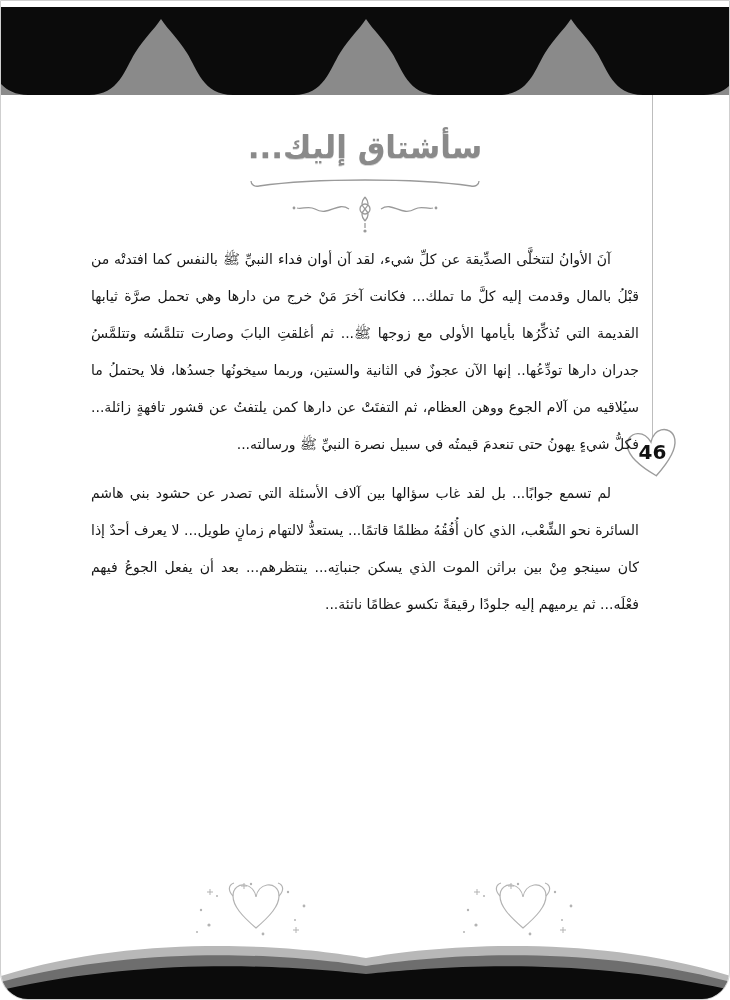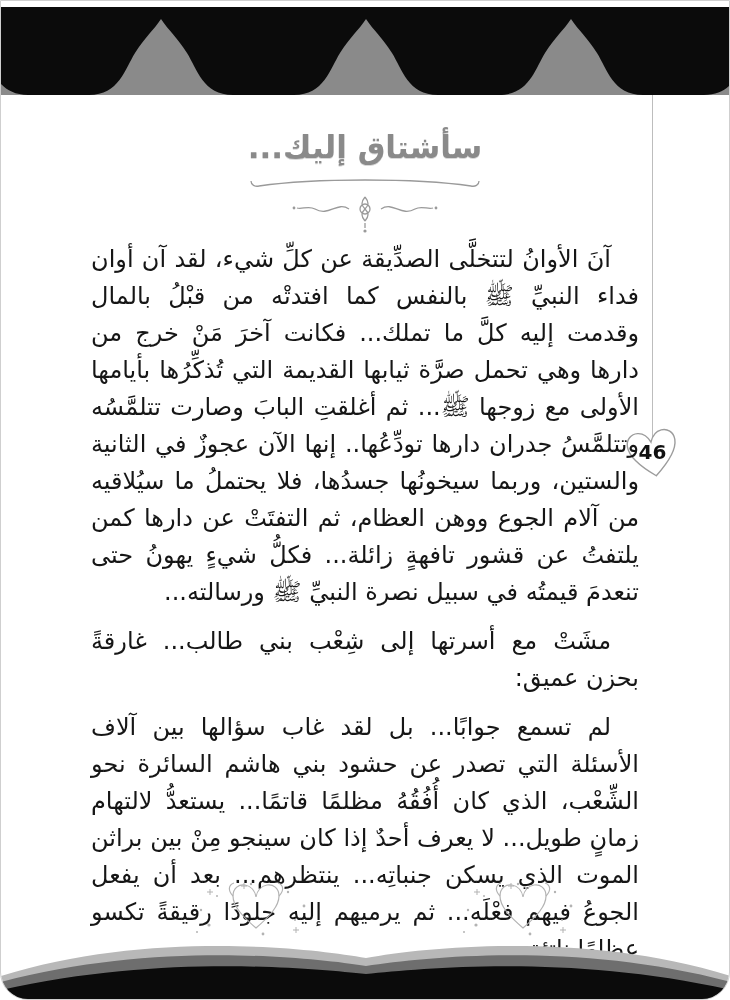--- a/index.html
+++ b/index.html
@@ -75,21 +75,21 @@
     font-weight: bold;
     color: #111111;
     transform: rotate(9deg);
   }
   .body {
     position: absolute;
     top: 240px;
     right: 90px;
     left: 90px;
     direction: rtl;
-    font-size: 24px;
+    font-size: 14px;
     line-height: 37px;
     color: #161616;
   }
   .body p {
     margin: 0 0 12px 0;
     text-align: justify;
   }
   .body p.indent { text-indent: 28px; }
   .body p.dialogue {
     padding-right: 22px;
@@ -148,21 +148,20 @@
 
   <div class="page-heart">
     <svg width="56" height="52" viewBox="0 0 56 52" aria-hidden="true">
       <path d="M28,47 C12,34 4,24 4,14 C4,6 10,2 16,2.5 C22,3 26,8 28,13 C30,8 34,3 40,2.5 C46,2 52,6 52,14 C52,24 44,34 28,47 Z" fill="#ffffff" stroke="#9c9c9c" stroke-width="1.4"></path>
     </svg>
     <span class="pnum">46</span>
   </div>
 
   <div class="body">
     <p class="indent">آنَ الأوانُ لتتخلَّى الصدِّيقة عن كلِّ شيء، لقد آن أوان فداء النبيِّ ﷺ بالنفس كما افتدتْه من قبْلُ بالمال وقدمت إليه كلَّ ما تملك... فكانت آخرَ مَنْ خرج من دارها وهي تحمل صرَّة ثيابها القديمة التي تُذكِّرُها بأيامها الأولى مع زوجها ﷺ... ثم أغلقتِ البابَ وصارت تتلمَّسُه وتتلمَّسُ جدران دارها تودِّعُها.. إنها الآن عجوزٌ في الثانية والستين، وربما سيخونُها جسدُها، فلا يحتملُ ما سيُلاقيه من آلام الجوع ووهن العظام، ثم التفتَتْ عن دارها كمن يلتفتُ عن قشور تافهةٍ زائلة... فكلُّ شيءٍ يهونُ حتى تنعدمَ قيمتُه في سبيل نصرة النبيِّ ﷺ ورسالته...</p>
-    <p class="indent">مشَتْ مع أسرتها إلى شِعْب بني طالب... غارقةً بحزن عميق:</p>
     <p class="indent">لم تسمع جوابًا... بل لقد غاب سؤالها بين آلاف الأسئلة التي تصدر عن حشود بني هاشم السائرة نحو الشِّعْب، الذي كان أُفُقُهُ مظلمًا قاتمًا... يستعدُّ لالتهام زمانٍ طويل... لا يعرف أحدٌ إذا كان سينجو مِنْ بين براثن الموت الذي يسكن جنباتِه... ينتظرهم... بعد أن يفعل الجوعُ فيهم فعْلَه... ثم يرميهم إليه جلودًا رقيقةً تكسو عظامًا ناتئة...</p>
   </div>
 
   <svg class="bottom" viewBox="0 0 730 120" aria-hidden="true">
 
     <g>
       <g transform="translate(225,0)" stroke="#b3b3b3" fill="none" stroke-width="1.2">
         <path d="M30,48 C16,36 7,26 7,16 C7,8 13,4 19,5 C25,6 29,11 30,17 C31,11 35,6 41,5 C47,4 53,8 53,16 C53,26 44,36 30,48 Z"></path>
         <path d="M7,16 C2,11 2,5 8,3"></path>
         <path d="M53,16 C58,11 58,5 52,3"></path>

